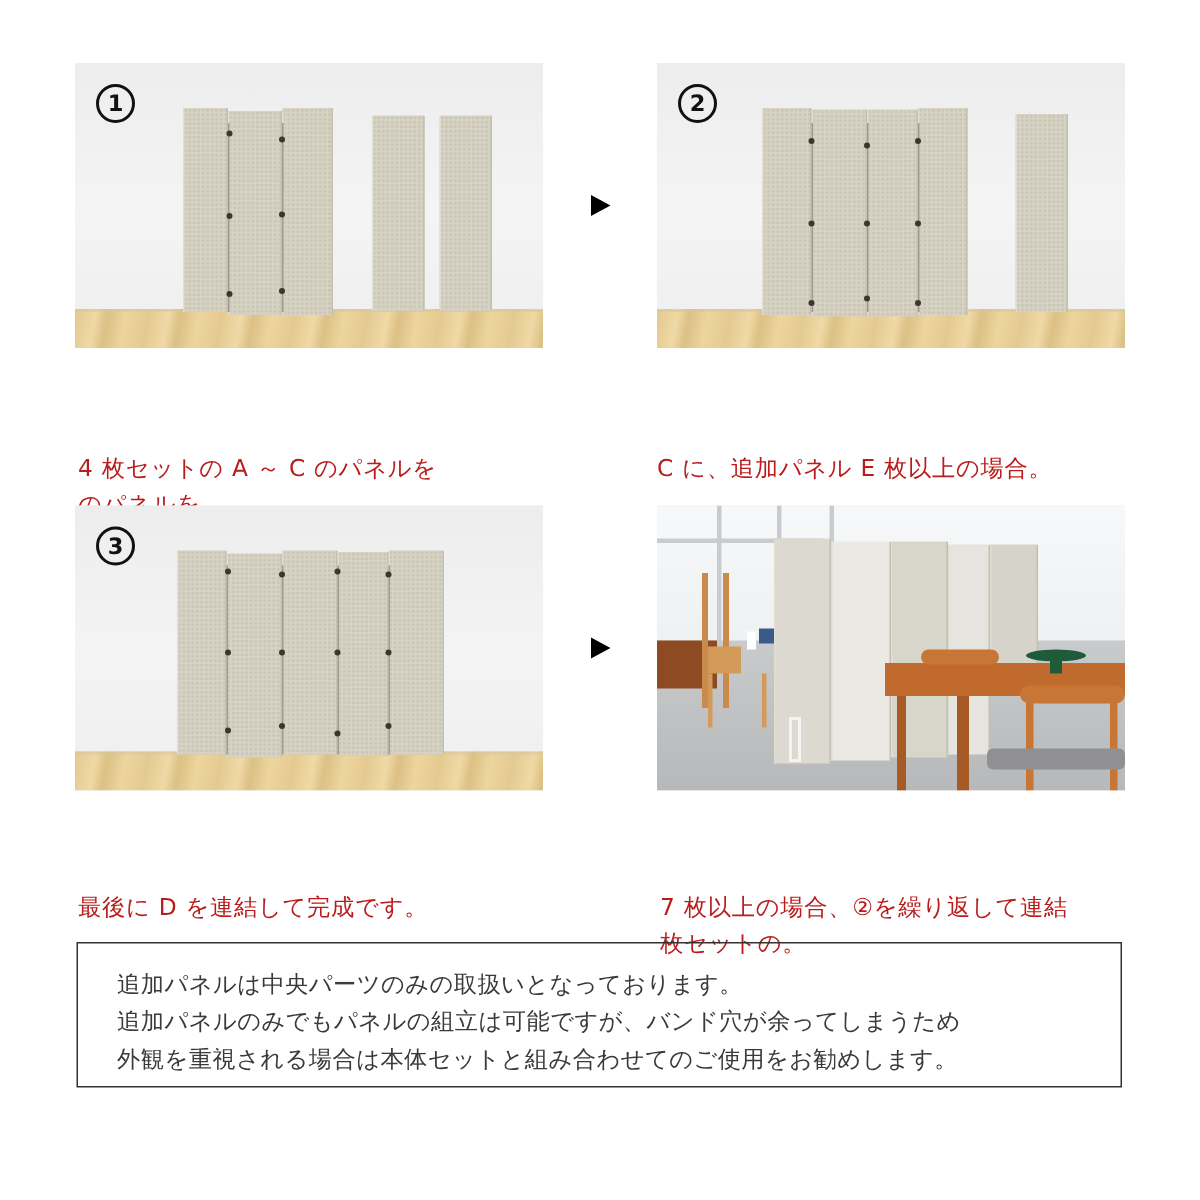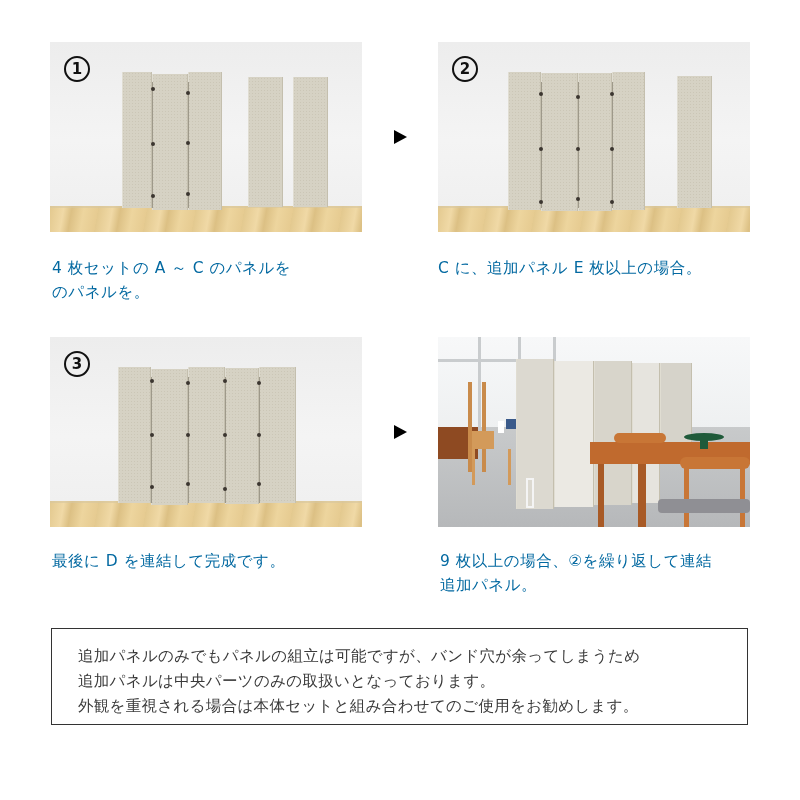--- a/index.html
+++ b/index.html
@@ -14,21 +14,21 @@
   .panel { position:absolute; background:#d6d2c4;
            background-image:radial-gradient(#cbc6b6 1px, transparent 1px);
            background-size:3px 3px; box-shadow: inset -1px 0 0 #c4bfae, inset 1px 0 0 #e0ddd2; }
   .seam { position:absolute; width:1px; background:#9e998a; }
   .hole { position:absolute; width:4px; height:4px; border-radius:50%; background:#3b3630; }
   .step-num { position:absolute; left:14px; top:14px; width:22px; height:22px; border:2px solid #111;
               border-radius:50%; font-size:15px; font-weight:bold; line-height:22px; text-align:center;
               color:#111; background:transparent; font-family:"DejaVu Sans",sans-serif; }
   .arrow { position:absolute; width:0; height:0; border-top:7px solid transparent;
            border-bottom:7px solid transparent; border-left:13px solid #000; }
-  .caption { position:absolute; font-size:15.5px; line-height:24px; color:#0369a1; letter-spacing:0.5px; }
+  .caption { position:absolute; font-size:15.5px; line-height:24px; color:#b91c1c; letter-spacing:0.5px;margin-top:44px; }
   .notice { position:absolute; left:51px; top:628px; width:697px; height:97px; border:1px solid #333;
             box-sizing:border-box; padding:15px 0 0 26px; font-size:15.5px; line-height:25px; color:#3a3a3a; letter-spacing:0.3px; }
   .notice div { white-space:nowrap; }
   
   .room { background:#e9ebec; }
   .room .win { position:absolute; left:0; top:0; width:100%; height:92px;
                background:linear-gradient(180deg,#f7f8f9,#eef0f1); }
   .room .mullion { position:absolute; top:0; width:3px; height:92px; background:#c9ccce; }
   .room .carpet { position:absolute; left:0; bottom:0; width:100%; height:100px; background:linear-gradient(180deg,#c8cacb,#b6b8ba); }
   .room .wood { position:absolute; background:#b4622c; }
@@ -152,21 +152,21 @@
   <div class="wood2" style="left:242px; top:120px; width:70px; height:12px; border-radius:6px;"></div>
   <div class="wood2" style="left:246px; top:130px; width:5px; height:60px;"></div>
   <div class="wood2" style="left:302px; top:130px; width:5px; height:60px;"></div>
   <div style="position:absolute; left:220px; top:162px; width:92px; height:14px; background:#8f8f94; border-radius:4px;"></div>
 </div>
 
 <div class="caption" style="left:52px; top:549px;">
   <div>最後に D を連結して完成です。</div>
 </div>
 <div class="caption" style="left:440px; top:549px;">
-  <div>9 枚以上の場合、②を繰り返して連結</div>
-  <div>追加パネル。</div>
+  <div>7 枚以上の場合、②を繰り返して連結</div>
+  <div>枚セットの。</div>
 </div>
 
 <div class="notice">
+  <div>追加パネルは中央パーツのみの取扱いとなっております。</div>
   <div>追加パネルのみでもパネルの組立は可能ですが、バンド穴が余ってしまうため</div>
-  <div>追加パネルは中央パーツのみの取扱いとなっております。</div>
   <div>外観を重視される場合は本体セットと組み合わせてのご使用をお勧めします。</div>
 </div>
 
 </body></html>

